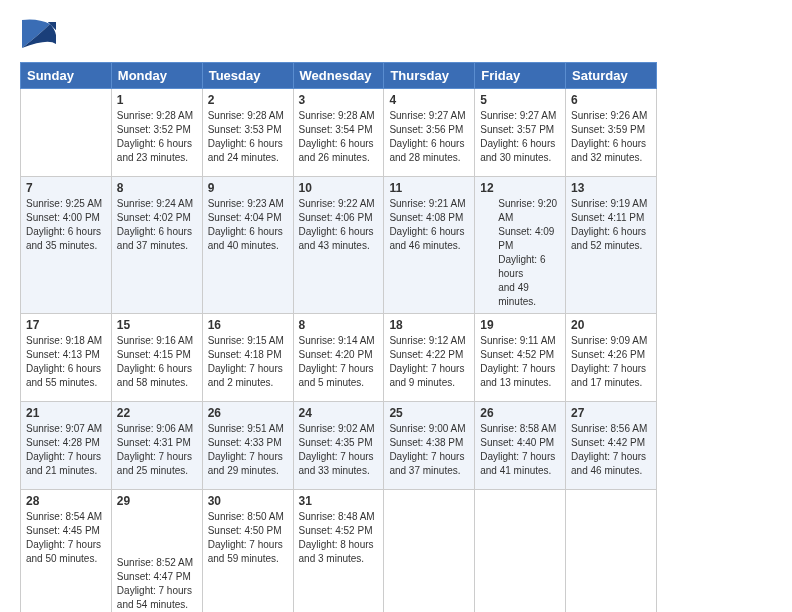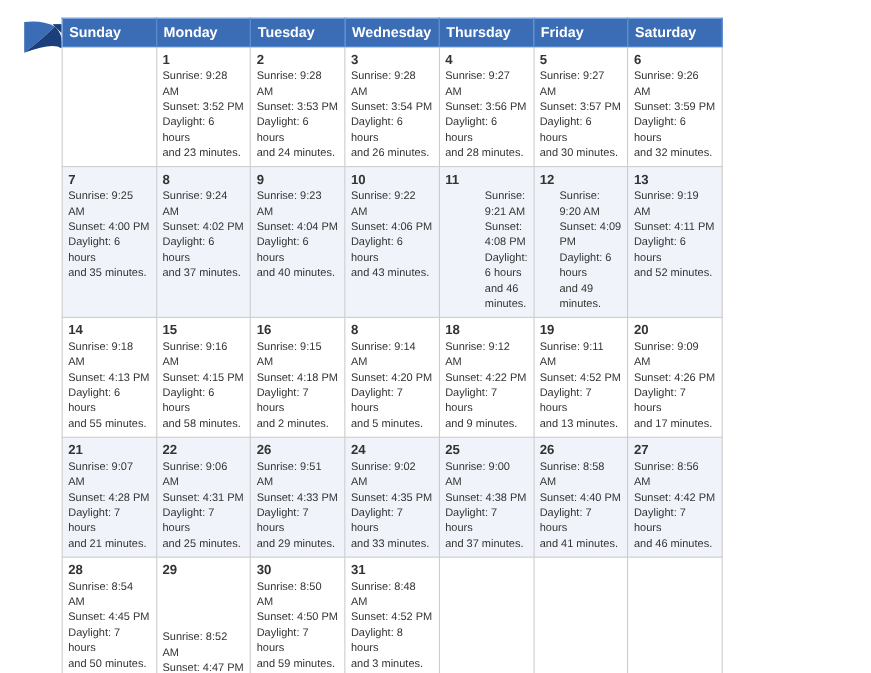--- a/index.html
+++ b/index.html
@@ -8,21 +8,21 @@
       background: #fff;
       width: 792px;
       height: 612px;
       overflow: hidden;
     }
     .page {
       width: 664px;
       height: 612px;
       padding: 16px 7px 10px 20px;
       display: flex;
-      flex-direction: row;
+      flex-direction: column;
     }
     .header {
       display: flex;
       justify-content: space-between;
       align-items: flex-start;
       margin-bottom: 10px;
     }
     .logo {
       display: flex;
       align-items: center;
@@ -200,21 +200,21 @@
           </td>
           <td>
             <span class="day-number">10</span>
             <div class="day-info" style="white-space: pre-line;">Sunrise: 9:22 AM
 Sunset: 4:06 PM
 Daylight: 6 hours
 and 43 minutes.</div>
           </td>
           <td>
             <span class="day-number">11</span>
-            <div class="day-info" style="white-space: pre-line; margin-left: 36px;">Sunrise: 9:21 AM
+            <div class="day-info" style="white-space: pre-line;">Sunrise: 9:21 AM
 Sunset: 4:08 PM
 Daylight: 6 hours
 and 46 minutes.</div>
           </td>
           <td>
             <span class="day-number">12</span>
             <div class="day-info" style="white-space: pre-line; margin-left: 18px;">Sunrise: 9:20 AM
 Sunset: 4:09 PM
 Daylight: 6 hours
 and 49 minutes.</div>
@@ -222,21 +222,21 @@
           <td>
             <span class="day-number">13</span>
             <div class="day-info" style="white-space: pre-line;">Sunrise: 9:19 AM
 Sunset: 4:11 PM
 Daylight: 6 hours
 and 52 minutes.</div>
           </td>
         </tr>
         <tr>
           <td>
-            <span class="day-number">14</span>
+            <span class="day-number">17</span>
             <div class="day-info" style="white-space: pre-line;">Sunrise: 9:18 AM
 Sunset: 4:13 PM
 Daylight: 6 hours
 and 55 minutes.</div>
           </td>
           <td>
             <span class="day-number">15</span>
             <div class="day-info" style="white-space: pre-line;">Sunrise: 9:16 AM
 Sunset: 4:15 PM
 Daylight: 6 hours

